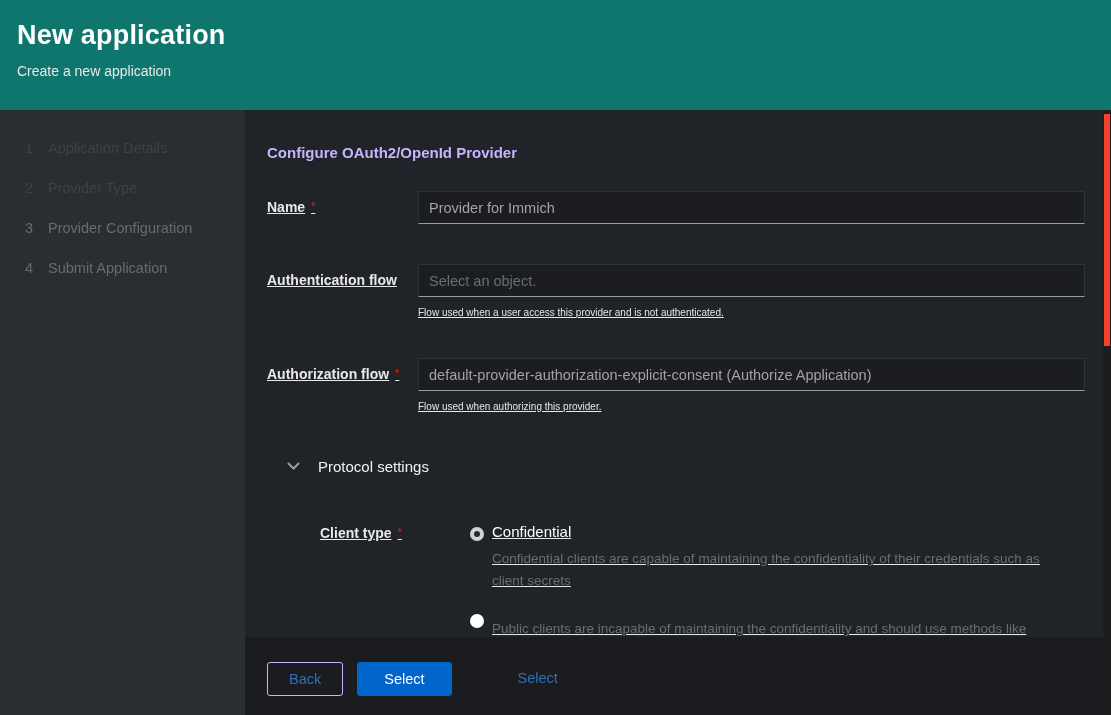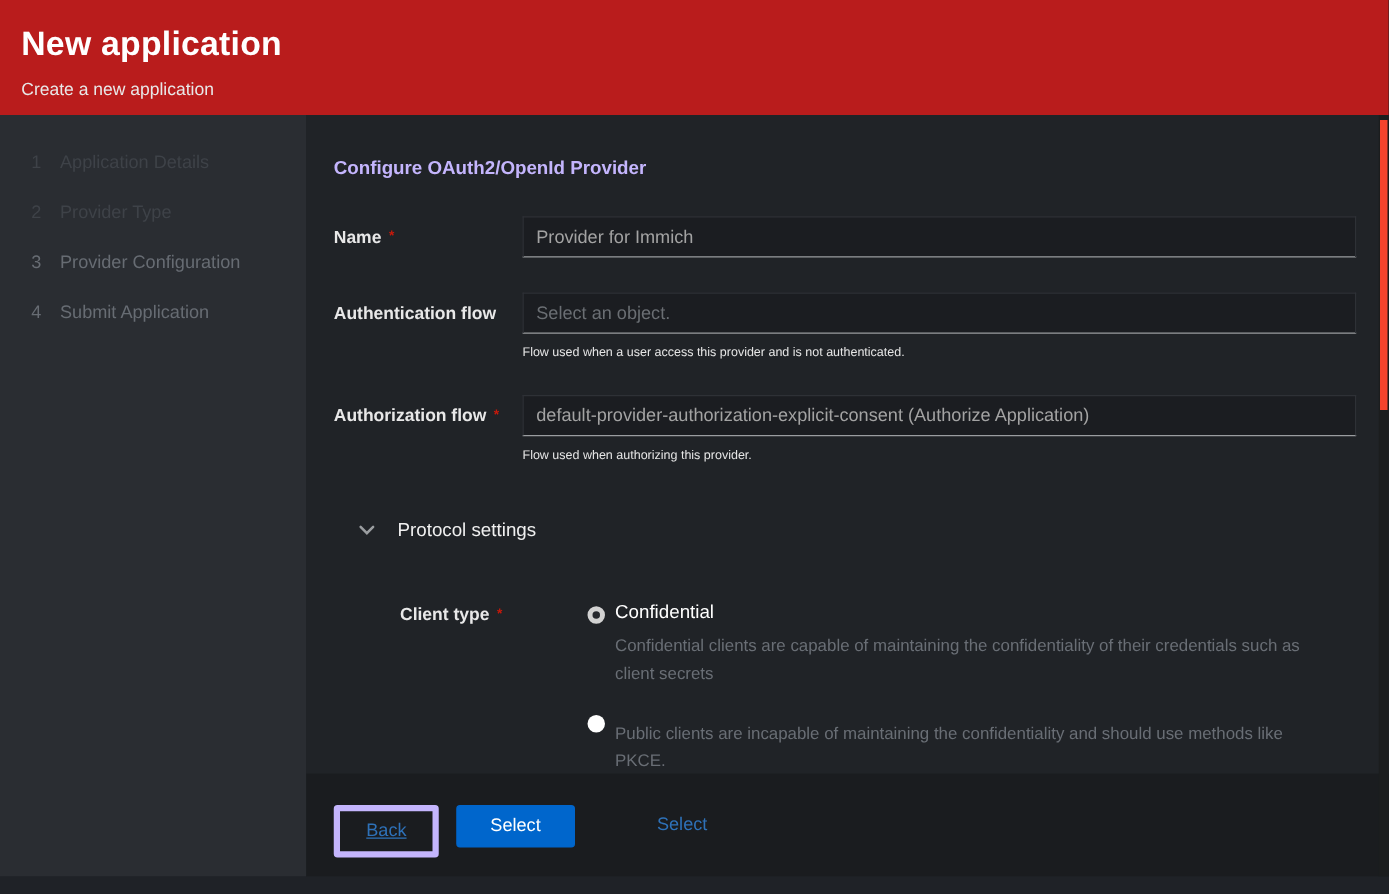--- a/index.html
+++ b/index.html
@@ -5,22 +5,22 @@
   * { margin: 0; padding: 0; box-sizing: border-box; }
   html, body { width: 1111px; height: 715px; overflow: hidden; }
   body {
     font-family: "Liberation Sans", "DejaVu Sans", sans-serif;
     background: #1f2227;
     color: #e8e8e8;
   }
 
   
   .page-header {
-    height: 92px;
-    background: #b91c1c;
+    height: 110px;
+    background: #0f766e;
     padding: 20px 24px 0 17px;
   }
   .page-header h1 {
     font-size: 27px;
     font-weight: bold;
     color: #ffffff;
     letter-spacing: 0.2px;
   }
   .page-header p {
     margin-top: 12px;
@@ -59,21 +59,21 @@
     padding: 34px 26px 0 22px;
     overflow: hidden;
   }
   .content h2 {
     font-size: 15px;
     font-weight: bold;
     color: #c4b5fd;
     margin-bottom: 30px;
   }
 
-  .form-row { display: flex; margin-bottom: 28px; }
+  .form-row { display: flex; margin-bottom: 40px; text-decoration: underline; }
   .form-label {
     width: 151px;
     flex: none;
     padding-top: 8px;
     font-size: 14px;
     font-weight: bold;
     color: #e8e8e8;
   }
   .required-asterisk {
     color: #c9190b;
@@ -149,23 +149,22 @@
   }
   .btn {
     font-family: "Liberation Sans", "DejaVu Sans", sans-serif;
     font-size: 14.5px;
     border-radius: 3px;
     padding: 8px 21px;
     cursor: pointer;
   }
   .btn-secondary {
     background: transparent;
-    border: 5px solid #c4b5fd;
+    border: 1px solid #c4b5fd;
     color: #2e71b8;
-    text-decoration: underline;
   }
   .btn-primary {
     background: #0066cc;
     border: 1px solid #0066cc;
     color: #ffffff;
     margin-left: 14px;
     padding: 8px 26px;
   }
   .btn-link {
     background: transparent;

